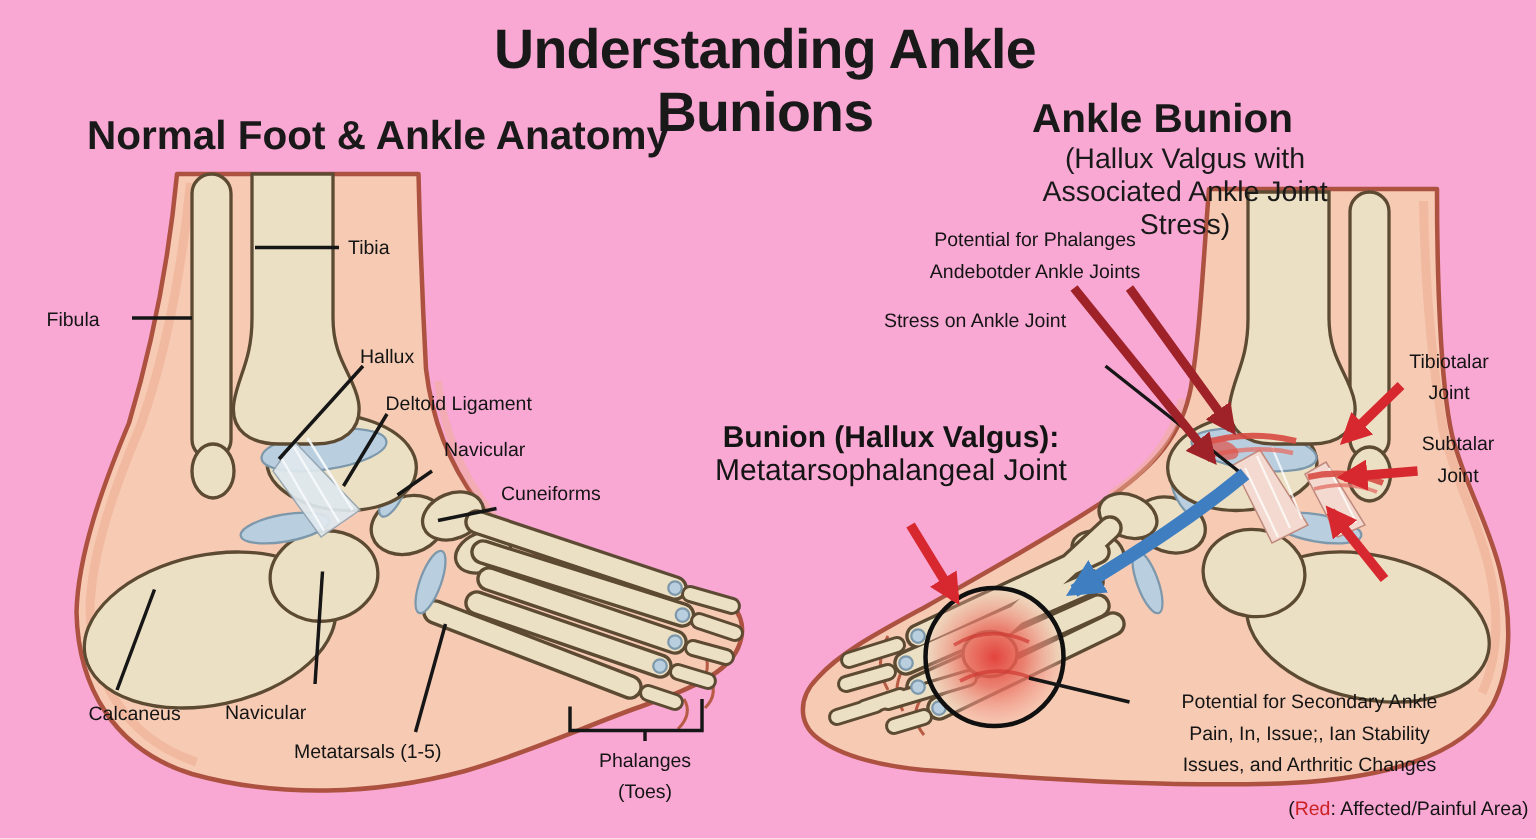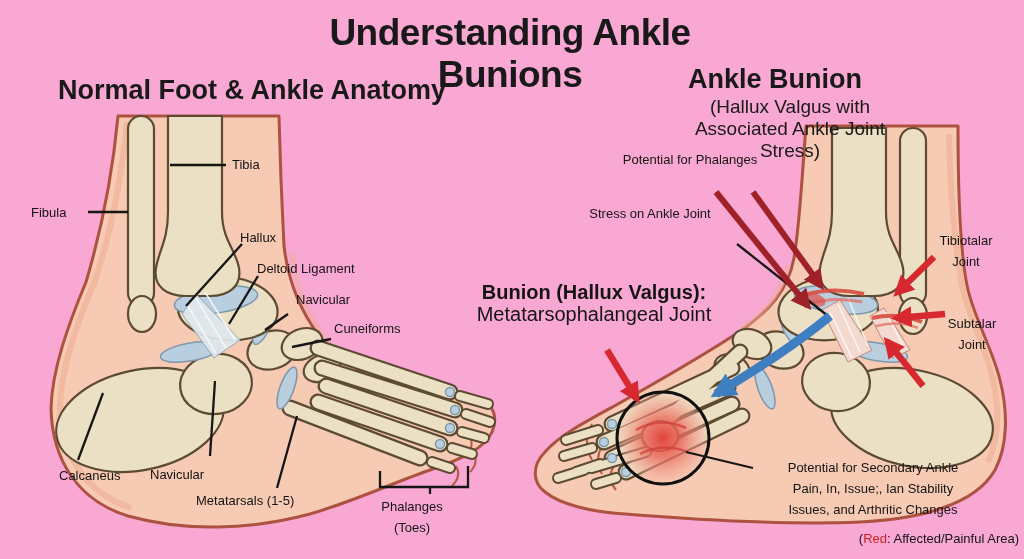--- a/index.html
+++ b/index.html
@@ -170,40 +170,41 @@
 
   <div class="lbl" style="left:232px;top:154px;">Tibia</div>
   <div class="lbl" style="left:31px;top:202px;">Fibula</div>
   <div class="lbl" style="left:240px;top:227px;">Hallux</div>
   <div class="lbl" style="left:257px;top:258px;">Deltoid Ligament</div>
   <div class="lbl" style="left:296px;top:289px;">Navicular</div>
   <div class="lbl" style="left:334px;top:318px;">Cuneiforms</div>
   <div class="lbl" style="left:37px;top:465px;margin-left:22px;">Calcaneus</div>
   <div class="lbl" style="left:150px;top:464px;">Navicular</div>
   <div class="lbl" style="left:196px;top:490px;">Metatarsals (1-5)</div>
-  <div class="lbl center" style="left:412px;top:496px;">
+  <div class="lbl center" style="left:430px;top:496px;">
     <div>Phalanges</div>
     <div>(Toes)</div>
   </div>
 
   <div class="lbl center" style="left:690px;top:149px;">
     <div>Potential for Phalanges</div>
+    <div>Andebotder Ankle Joints</div>
   </div>
   <div class="lbl center" style="left:650px;top:203px;">
     <div>Stress on Ankle Joint</div>
   </div>
   <div class="lbl center sz20" style="left:594px;top:281px;">
     <div class="b">Bunion (Hallux Valgus):</div>
     <div>Metatarsophalangeal Joint</div>
   </div>
   <div class="lbl center" style="left:966px;top:230px;">
     <div>Tibiotalar</div>
     <div>Joint</div>
   </div>
-  <div class="lbl center" style="left:972px;top:285px;margin-top:28px;">
+  <div class="lbl center" style="left:972px;top:285px;">
     <div>Subtalar</div>
     <div>Joint</div>
   </div>
   <div class="lbl center" style="left:873px;top:457px;">
     <div>Potential for Secondary Ankle</div>
     <div>Pain, In, Issue;, Ian Stability</div>
     <div>Issues, and Arthritic Changes</div>
   </div>
   <div class="lbl rightalign" style="left:1019px;top:528px;">
     <span>(</span><span class="redword">Red</span><span>: Affected/Painful Area)</span>

